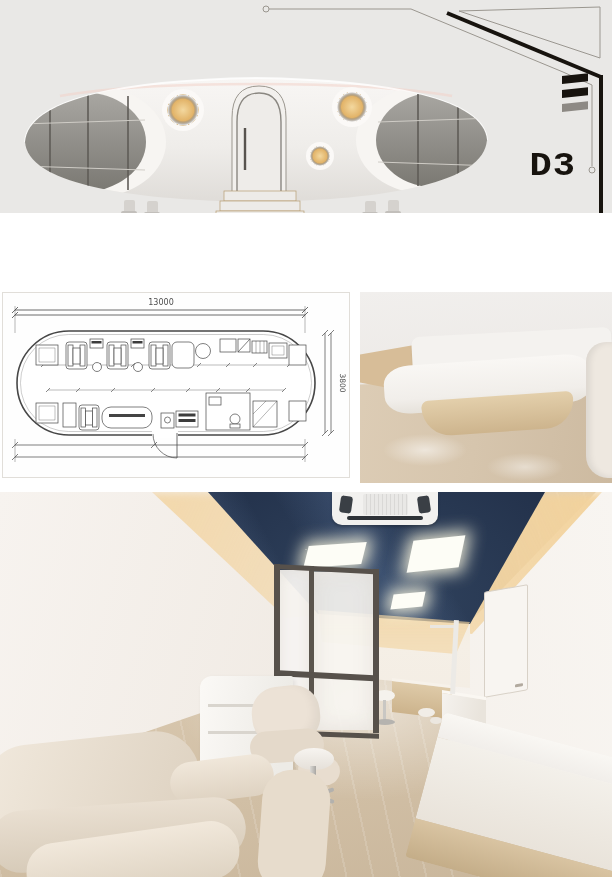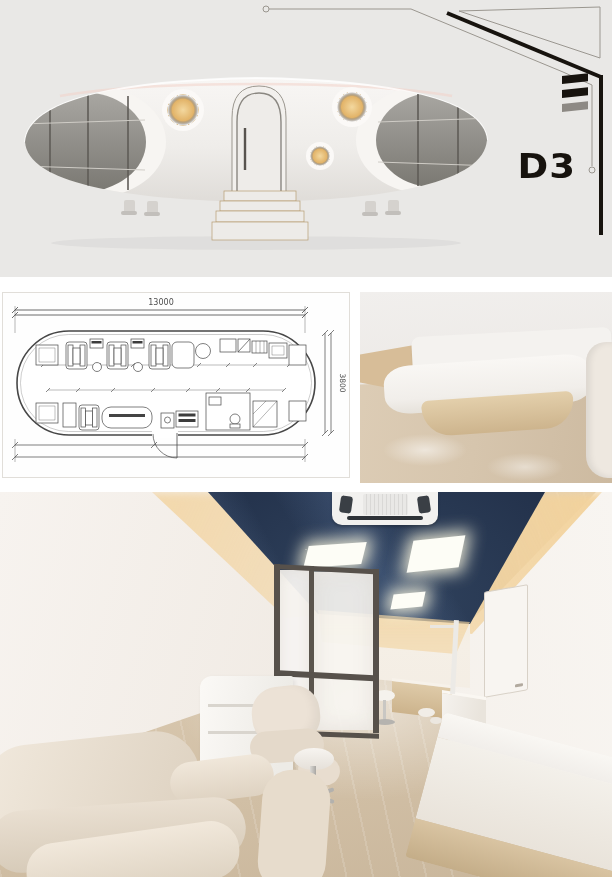--- a/index.html
+++ b/index.html
@@ -1,21 +1,21 @@
 <!DOCTYPE html>
 <html style="--heroBg: #e9e8e6; --ink: #17130e; --lineGray: #9a968f; --planInk: #474747; --panelBorder: #e1ded9; --glow: #f2d29c; --sky: #1e2b44; --frame: #57514b; --wood: #d8c5a8; --cream: #ece3d6; --glass: #8f8d88; --portholeGlow: #e6bd76;"><head>
 <meta charset="utf-8">
 <style>
   html,body{margin:0;padding:0;background:#fff;}
   .board{position:relative;width:612px;height:877px;background:#fff;overflow:hidden;
          font-family:"DejaVu Sans",sans-serif;}
   .abs{position:absolute;}
 
   
-  .hero{left:0;top:0;width:612px;height:277px;background:var(--heroBg,#e9e8e6);overflow:hidden;}
+  .hero{left:0;top:0;width:612px;height:213px;background:var(--heroBg,#e9e8e6);overflow:hidden;font-family:Liberation Mono, monospace;}
   .logo{right:36px;top:148px;font-weight:900;font-size:37px;letter-spacing:1px;
         color:var(--ink,#17130e);transform:scaleY(.92);line-height:1;}
 
   
   .plan-panel{left:2px;top:292px;width:348px;height:186px;background:#fefefe;
               border:1px solid var(--panelBorder,#e1ded9);box-sizing:border-box;}
   .photo{overflow:hidden;background:#efedeb;}
   .photo-bench{left:360px;top:292px;width:252px;height:191px;}
 
   

